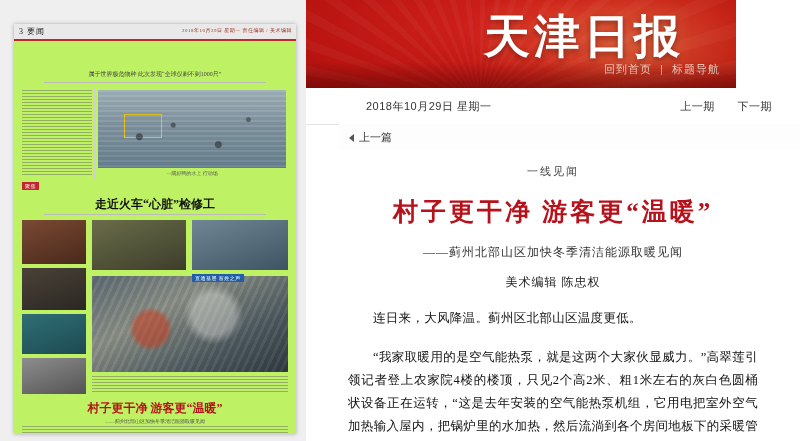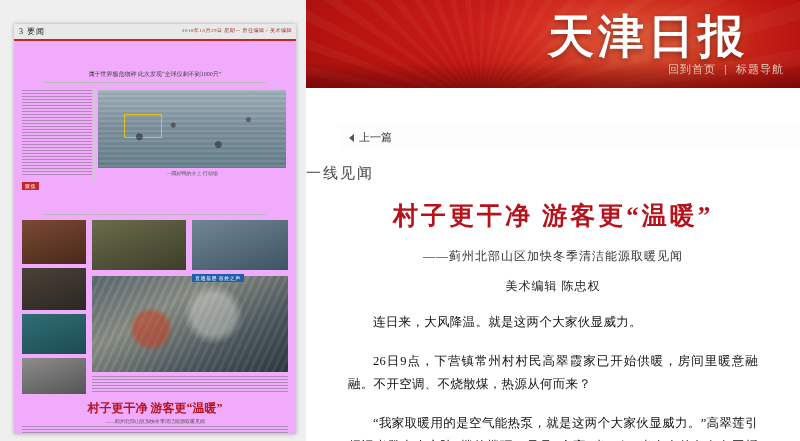--- a/index.html
+++ b/index.html
@@ -18,21 +18,21 @@
     width: 800px;
     height: 441px;
     background: #ffffff;
     overflow: hidden;
   }
 
   
   .masthead {
     position: absolute;
     left: 0; top: 0;
-    width: 800px; height: 88px;
+    width: 736px; height: 88px;
     background:
       radial-gradient(ellipse 420px 120px at 72% 30%, #d4231f 0%, #b91410 55%, #8d0b08 100%),
       linear-gradient(180deg, #a8100c 0%, #7e0a07 100%);
     overflow: hidden;
   }
   .masthead::after {
     content: "";
     position: absolute;
     left: 0; right: 0; bottom: 0;
     height: 26px;
@@ -80,21 +80,21 @@
     position: absolute;
     left: 0; top: 0;
     width: 306px; height: 441px;
     background: #efefef;
     overflow: hidden;
   }
   .paper-sheet {
     position: absolute;
     left: 14px; top: 24px;
     width: 282px; height: 410px;
-    background: #f0abfc;
+    background: #bef264;
     box-shadow: 0 0 4px rgba(0,0,0,.28);
     overflow: hidden;
     font-family: "Liberation Serif", serif;
   }
   .paper-topbar {
     position: absolute; left: 0; top: 0;
     width: 282px; height: 15px;
     background: #e9e9e9;
     border-bottom: 1px solid #cfcfcf;
   }
@@ -247,22 +247,22 @@
   }
 
   .art-body {
     position: absolute;
     left: 306px; top: 150px;
     width: 494px; height: 291px;
     background: #fff;
     overflow: hidden;
   }
   .kicker {
-    text-align: left;
-    font-size: 15px;
+    text-align: center;
+    font-size: 11px;
     color: #444;
     margin-top: 14px;
     letter-spacing: 2px;
     font-family: "Liberation Serif", serif;
   }
   .art-title {
     text-align: center;
     font-family: "Liberation Serif", serif;
     font-weight: bold;
     font-size: 25px;
@@ -332,20 +332,21 @@
 
       <div class="photo water" style="left:84px; top:66px; width:188px; height:78px;">
         <div class="photo-box-hl" style="left:26px; top:24px; width:36px; height:22px;"></div>
       </div>
       <div style="position:absolute;left:84px;top:146px;width:188px;font-size:5px;color:#555;text-align:center;">一隅好鸭的水上 行动场</div>
 
       <div class="txtblk" style="left:8px; top:66px; width:70px; height:86px;"></div>
       <div class="colrule" style="left:80px; top:64px; width:1px; height:92px;"></div>
 
       <div class="redtag" style="left:8px; top:158px;">聚焦</div>
+      <div class="hl2" style="left:8px; top:172px; width:266px; font-size:12px;">走近火车“心脏”检修工</div>
       <div class="hl1-rule" style="top:190px;"></div>
 
       <div class="photo rust" style="left:8px;  top:196px; width:64px; height:44px;"></div>
       <div class="photo dark" style="left:8px;  top:244px; width:64px; height:42px;"></div>
       <div class="photo teal" style="left:8px;  top:290px; width:64px; height:40px;"></div>
       <div class="photo grey" style="left:8px;  top:334px; width:64px; height:36px;"></div>
 
       <div class="photo olive" style="left:78px; top:196px; width:94px; height:50px;"></div>
       <div class="photo bluey" style="left:178px;top:196px; width:96px; height:50px;"></div>
 
@@ -354,32 +355,39 @@
       <div class="bluetag" style="left:178px; top:250px;">直通基层 百姓之声</div>
 
       <div class="txtblk" style="left:78px; top:352px; width:196px; height:16px;"></div>
 
       <div class="hl3" style="left:8px; top:376px; width:266px; font-size:12px;">村子更干净 游客更“温暖”</div>
       <div style="position:absolute;left:8px;top:394px;width:266px;text-align:center;font-size:5px;color:#555;">——蓟州北部山区加快冬季清洁能源取暖见闻</div>
       <div class="txtblk" style="left:8px; top:402px; width:266px; height:8px;"></div>
     </div>
   </div>
 
+  <div class="date-bar">
+    <div class="date-text">2018年10月29日 星期一</div>
+    <div class="issue-nav">
+      <span>上一期</span>
+      <span class="sep">&nbsp;</span>
+      <span>下一期</span>
+    </div>
+  </div>
 
   <div class="toolbar">
     <div class="toolbar-left">
       <span class="tri-left"></span><span>上一篇</span>
     </div>
   </div>
 
   <div class="art-body">
     <div class="kicker">一线见闻</div>
     <div class="art-title">村子更干净 游客更“温暖”</div>
     <div class="art-subtitle">——蓟州北部山区加快冬季清洁能源取暖见闻</div>
     <div class="art-byline">美术编辑 陈忠权</div>
-    <p class="art-p">连日来，大风降温。就是这两个大家伙显威力。</p>
-    <p class="art-p">26日9点，下营镇常州村村民高翠霞家已开始供暖，房间里暖意融融。不开空调、不烧散煤，热源从何而来？</p>
+    <p class="art-p">连日来，大风降温。蓟州区北部山区温度更低。</p>
     <p class="art-p">“我家取暖用的是空气能热泵，就是这两个大家伙显威力。”高翠莲引领记者登上农家院4楼的楼顶，只见2个高2米、粗1米左右的灰白色圆桶状设备正在运转，“这是去年安装的空气能热泵机组，它用电把室外空气加热输入屋内，把锅炉里的水加热，然后流淌到各个房间地板下的采暖管里散热，房间就暖和了。”</p>
   </div>
 
   <div class="scrollbar"></div>
 
 </div>
 
 </body></html>

